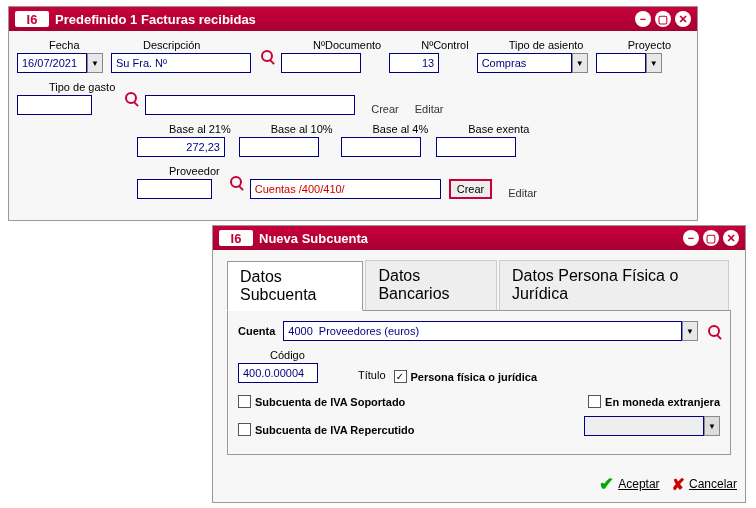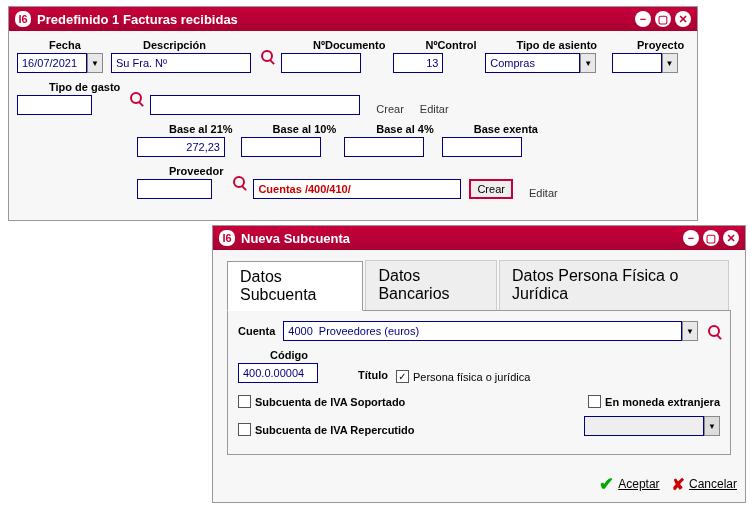--- a/index.html
+++ b/index.html
@@ -1,27 +1,27 @@
 <!DOCTYPE html>
 <html><head>
 <meta charset="utf-8">
 <style>
   * { box-sizing: border-box; font-family: Arial, sans-serif; }
   body { margin: 0; background: #fff; width: 756px; height: 508px; position: relative; }
   .window { position: absolute; border: 1px solid #999; background: #f7f7f7; }
   .titlebar { background: linear-gradient(#c8003a, #a80032); height: 24px; display: flex; align-items: center; padding: 0 6px; color: #fff; font-size: 13px; font-weight: bold; }
-  .titlebar .app-icon { width: 16px; height: 16px; background: #fff; color: #c8003a; font-size: 11px; font-weight: bold; display: flex; align-items: center; justify-content: center; margin-right: 6px; border-radius: 7px; }
+  .titlebar .app-icon { width: 34px; height: 16px; background: #fff; color: #c8003a; font-size: 13px; font-weight: bold; display: flex; align-items: center; justify-content: center; margin-right: 6px; border-radius: 2px; }
   .titlebar .spacer { flex: 1; }
   .titlebar .winbtn { width: 16px; height: 16px; border-radius: 50%; background: #fff; color: #c8003a; margin-left: 4px; display: flex; align-items: center; justify-content: center; font-size: 11px; font-weight: bold; cursor: pointer; }
   .content { padding: 8px; font-size: 11px; }
   .row { display: flex; align-items: flex-end; gap: 8px; margin-bottom: 8px; flex-wrap: wrap; }
   .field { display: flex; flex-direction: column; }
-  .field label { font-weight: bold; font-size: 11px; margin-bottom: 2px; padding-left: 32px; }
+  .field label { font-weight: normal; font-size: 11px; margin-bottom: 2px; padding-left: 32px; }
   input[type=text] { border: 1px solid #000080; background: #fff; height: 20px; color: #000080; font-size: 11px; padding: 0 4px; }
-  .dd { display: flex; justify-content: center; }
+  .dd { display: flex; }
   .dd-btn { width: 16px; height: 20px; border: 1px solid #888; background: #e8e8e8; display: flex; align-items: center; justify-content: center; font-size: 8px; cursor: pointer; }
   .search-icon { width: 12px; height: 12px; border: 2px solid #c8003a; border-radius: 50%; position: relative; display: inline-block; margin-left: 2px; cursor: pointer; align-self: center; }
   .search-icon::after { content: ''; position: absolute; width: 6px; height: 2px; background: #c8003a; bottom: -3px; right: -4px; transform: rotate(45deg); }
   .link { color: #333; font-size: 11px; cursor: pointer; margin-left: 8px; }
   .btn-small { border: 1px solid #888; background: #eee; padding: 2px 6px; font-size: 11px; cursor: pointer; }
   .btn-hl { border: 2px solid #c8003a; }
   .tabs { display: flex; border-bottom: 1px solid #999; }
   .tab { padding: 6px 12px; font-size: 16px; border: 1px solid #ccc; border-bottom: none; background: #eee; cursor: pointer; margin-right: 2px; }
   .tab.active { background: #fff; border: 1px solid #999; border-bottom: 1px solid #fff; position: relative; top: 1px; }
   .checkbox { display: flex; align-items: center; gap: 4px; font-size: 11px; }
@@ -107,21 +107,21 @@
         <label>Base exenta</label>
         <input type="text" style="width: 80px;" value="">
       </div>
     </div>
     <div class="row" style="margin-left:120px">
       <div class="field">
         <label>Proveedor</label>
         <input type="text" style="width: 75px;">
       </div>
       <span class="search-icon"></span>
-      <input type="text" style="width: 208px; color: rgb(204, 0, 0); font-weight: bold;" value="Cuentas /400/410/">
+      <input type="text" style="width: 191px; color: rgb(204, 0, 0);" value="Cuentas /400/410/">
       <span class="btn-small btn-hl">Crear</span>
       <span class="link">Editar</span>
     </div>
   </div>
 </div>
 
 <div class="window" style="left:212px; top:225px; width:534px; height:278px;">
   <div class="titlebar">
     <div class="app-icon">I6</div>
     <span>Nueva Subcuenta</span>
@@ -148,21 +148,21 @@
       <div class="row">
         <div class="field">
           <label>Código</label>
           <input type="text" style="width: 80px;" value="400.0.00004">
         </div>
         <div class="field">
           <label>Título</label>
         </div>
         <div class="checkbox" style="align-self:flex-end">
           <span class="cb">✓</span>
-          <span style="font-weight:normal">Persona física o jurídica</span>
+          <span style="font-weight:bold">Persona física o jurídica</span>
         </div>
       </div>
       <div class="row" style="justify-content:space-between; margin-top:12px">
         <div class="checkbox">
           <span class="cb"></span>
           <span style="font-weight:bold">Subcuenta de IVA Soportado</span>
         </div>
         <div class="checkbox">
           <span class="cb"></span>
           <span style="font-weight:bold">En moneda extranjera</span>

